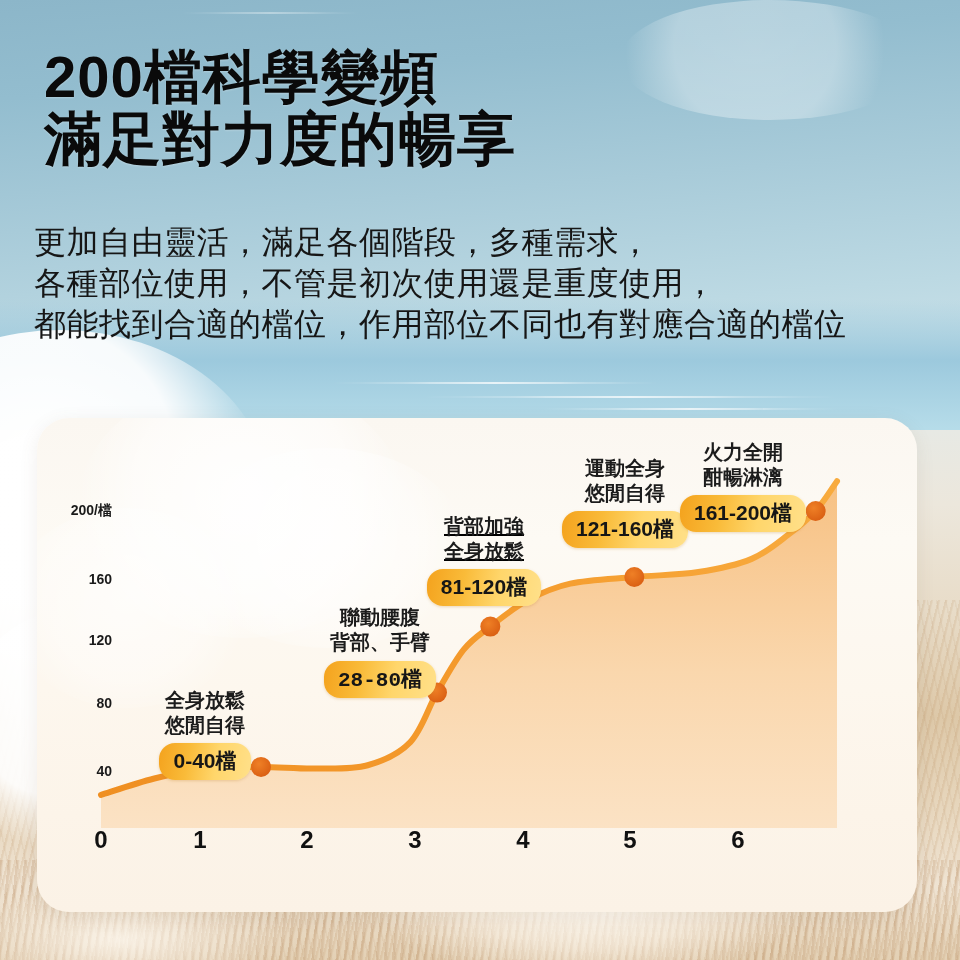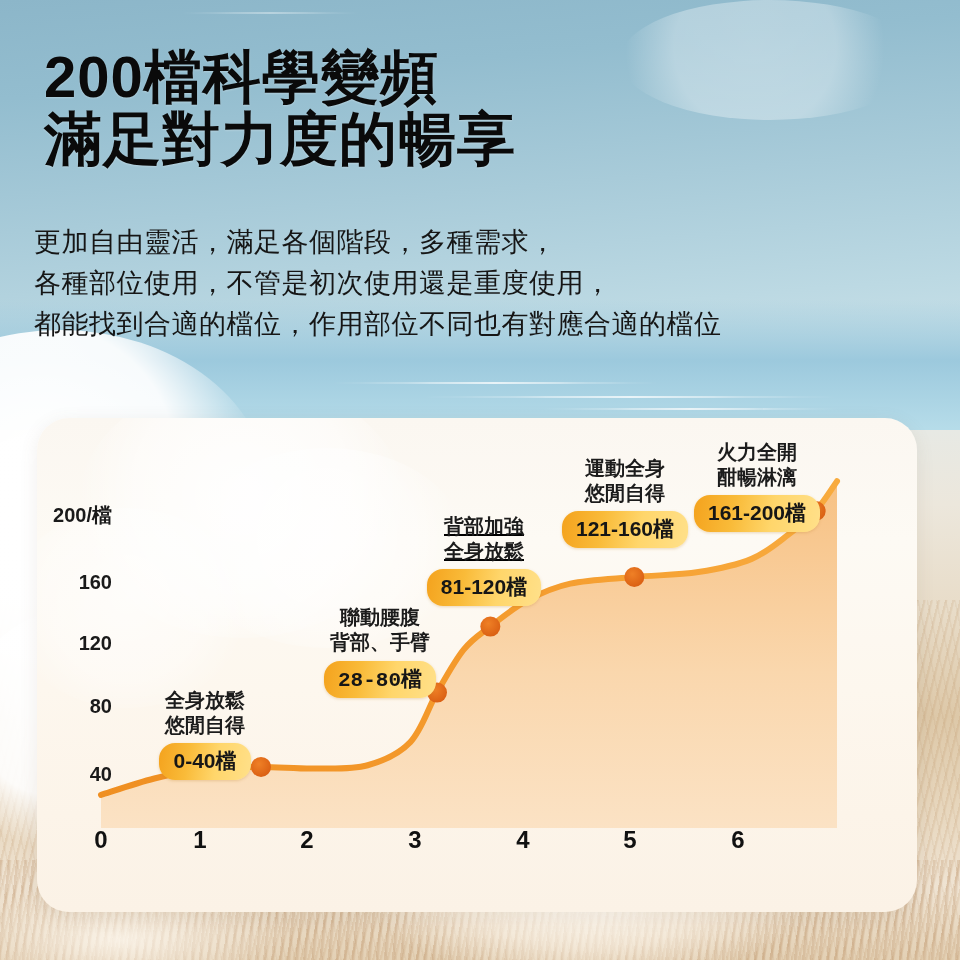--- a/index.html
+++ b/index.html
@@ -47,36 +47,36 @@
   .wisp{position:absolute;height:2px;border-radius:50%;
     background:linear-gradient(90deg,rgba(255,255,255,0),rgba(255,255,255,.75),rgba(255,255,255,0));}
 
   
   #headline{position:absolute;left:44px;top:46px;width:880px;}
   .h-line{
     font-size:58px;line-height:62px;font-weight:700;color:#0a0a0a;letter-spacing:1px;
     text-shadow:0 1px 2px rgba(255,255,255,.25);
   }
   #subcopy{position:absolute;left:34px;top:222px;width:900px;}
-  .s-line{font-size:27px;line-height:41px;font-weight:500;color:#161616;letter-spacing:.5px;}
+  .s-line{font-size:32px;line-height:41px;font-weight:500;color:#161616;letter-spacing:.5px;}
 
   
   #card{
     position:absolute;left:37px;top:418px;width:880px;height:494px;
     border-radius:32px;
     background:linear-gradient(180deg,#fbf7f1 0%,#fdfaf4 25%,#fdf7ee 55%,#fcf4e9 80%,#fbf2e6 100%);
     box-shadow:0 4px 18px rgba(120,100,80,.10);
     overflow:hidden;
   }
   .cardcloud{position:absolute;border-radius:50%;
     background:radial-gradient(circle at 50% 45%,rgba(255,255,255,.9) 0%,rgba(255,255,255,.55) 50%,rgba(255,255,255,0) 75%);}
 
   
   #chart{position:absolute;left:0;top:0;width:880px;height:494px;}
-  .ylab{position:absolute;font-size:20px;font-weight:700;color:#1a1a1a;text-align:right;width:80px;}
+  .ylab{position:absolute;font-size:14px;font-weight:700;color:#1a1a1a;text-align:right;width:80px;}
   .xlab{position:absolute;font-size:24px;font-weight:700;color:#111;text-align:center;width:40px;top:408px;}
 
   .anno{position:absolute;text-align:center;}
   .anno .t{font-size:20px;line-height:25px;font-weight:700;color:#1c1c1c;white-space:nowrap;}
   .badge{
     display:inline-block;margin-top:5px;padding:4px 14px 5px;border-radius:16px;
     font-size:21px;font-weight:700;color:#161616;white-space:nowrap;
     background:linear-gradient(100deg,#f4a21d 0%,#f9bb39 32%,#ffd66b 62%,#ffe08a 100%);
     box-shadow:0 1px 3px rgba(190,130,40,.28);
   }
@@ -185,19 +185,19 @@
     </div>
 
     
     <div class="anno" style="left:488px;top:38px;width:200px;">
       <div class="t">運動全身</div>
       <div class="t">悠閒自得</div>
       <span class="badge">121-160檔</span>
     </div>
 
     
-    <div class="anno" style="left:620px;top:22px;width:200px;">
+    <div class="anno" style="left:606px;top:22px;width:200px;">
       <div class="t">火力全開</div>
       <div class="t">酣暢淋漓</div>
       <span class="badge">161-200檔</span>
     </div>
   </div>
 </div>
 
 </body></html>

